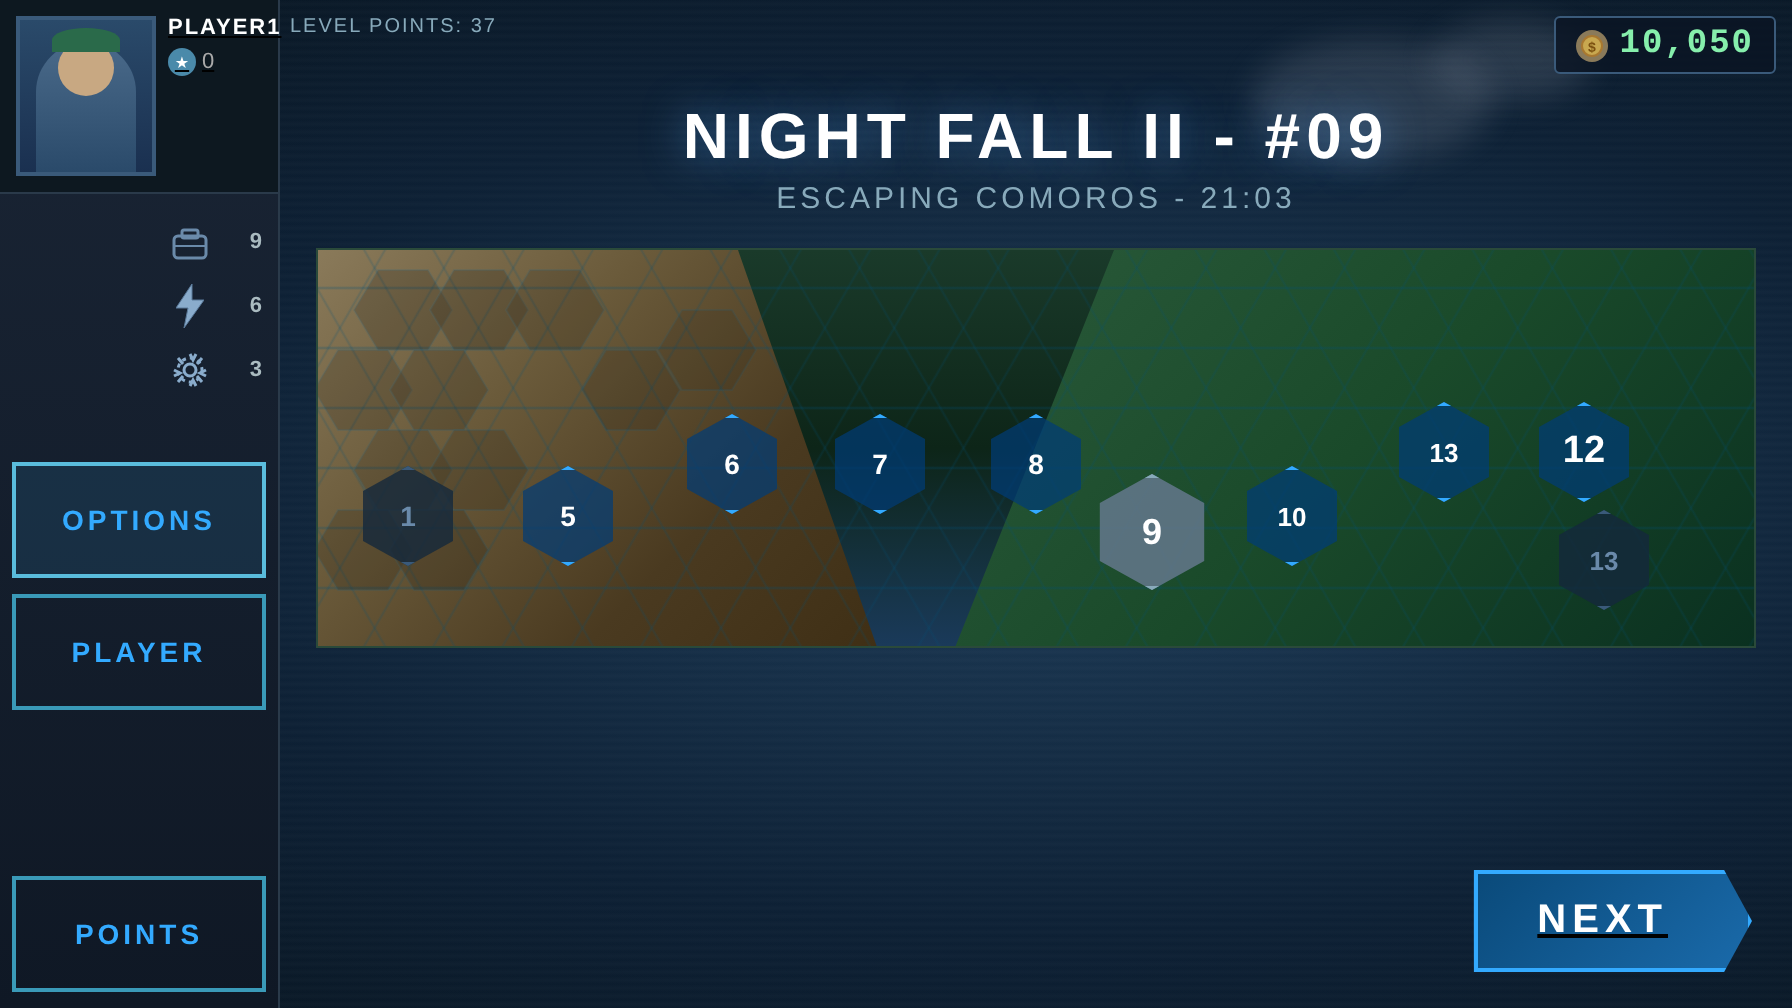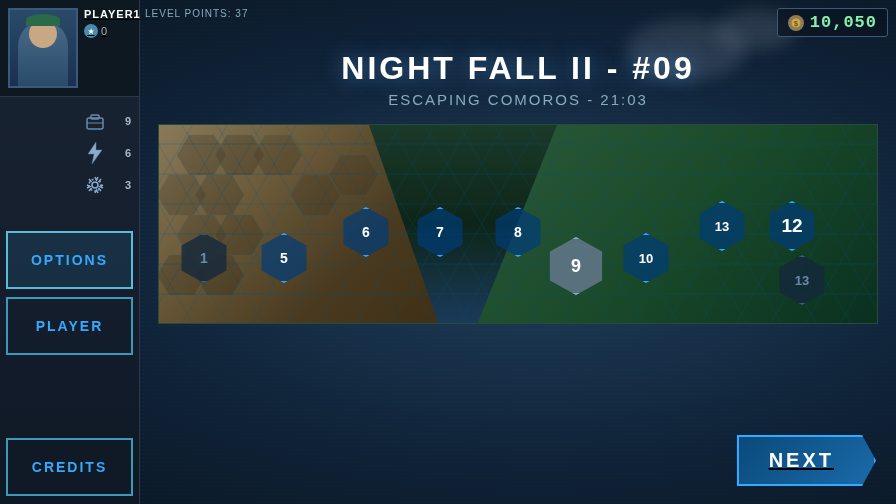--- a/index.html
+++ b/index.html
@@ -497,21 +497,21 @@
   <div class="menu-btn active">
     <span class="menu-btn-label">OPTIONS</span>
   </div>
 
   <div class="menu-btn">
     <span class="menu-btn-label">PLAYER</span>
   </div>
 
 
   <div class="menu-btn credits-btn">
-    <span class="menu-btn-label">CREDITS</span>
+    <span class="menu-btn-label">POINTS</span>
   </div>
 </div>
 
 <div class="main-content">
 
   <div class="mission-title">NIGHT FALL II - #09</div>
   <div class="mission-subtitle">ESCAPING COMOROS - 21:03</div>
 
   <div class="map-container">
 

